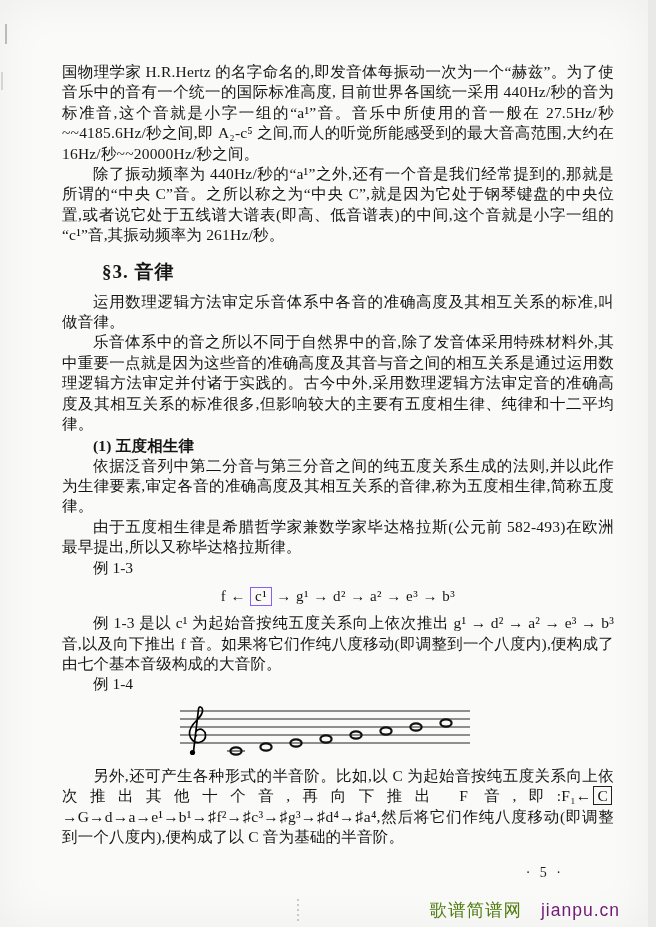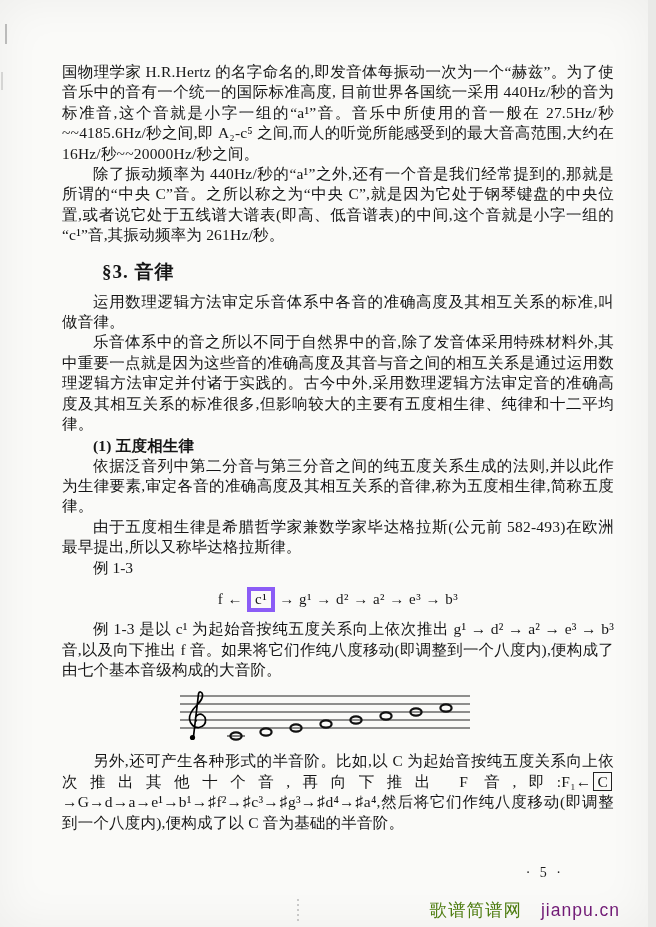--- a/index.html
+++ b/index.html
@@ -43,21 +43,21 @@
     text-indent:2em;
   }
   .formula{
     margin:9px 0 7px 0;
     text-align:center;
     font-size:15px;
     letter-spacing:0.5px;
   }
   .boxed{
     display:inline-block;
-    border:4px solid #8b5cf6;
+    border:1px solid #8b5cf6;
     padding:0 4px;
     margin:0 4px;
     line-height:1.15;
     text-indent:0;
   }
   .boxed-inline{
     display:inline-block;
     border:1px solid #222;
     padding:0 3px;
     margin:0 2px;
@@ -123,20 +123,21 @@
 
 
     <p class="example-label">例 1-3</p>
 
     <div class="formula">
       <span>f ←</span><span class="boxed">c¹</span><span>→ g¹ → d² → a² → e³ → b³</span>
     </div>
 
     <p class="body">例 1-3 是以 c¹ 为起始音按纯五度关系向上依次推出 g¹ → d² → a² → e³ → b³ 音,以及向下推出 f 音。如果将它们作纯八度移动(即调整到一个八度内),便构成了由七个基本音级构成的大音阶。</p>
 
+    <p class="example-label">例 1-4</p>
 
     <figure class="staff-figure">
       <svg width="300" height="58" viewBox="0 0 300 58" xmlns="http://www.w3.org/2000/svg">
         <g>
           <line class="staff-line" x1="8" y1="8" x2="298" y2="8"></line>
           <line class="staff-line" x1="8" y1="16" x2="298" y2="16"></line>
           <line class="staff-line" x1="8" y1="24" x2="298" y2="24"></line>
           <line class="staff-line" x1="8" y1="32" x2="298" y2="32"></line>
           <line class="staff-line" x1="8" y1="40" x2="298" y2="40"></line>
         </g>

